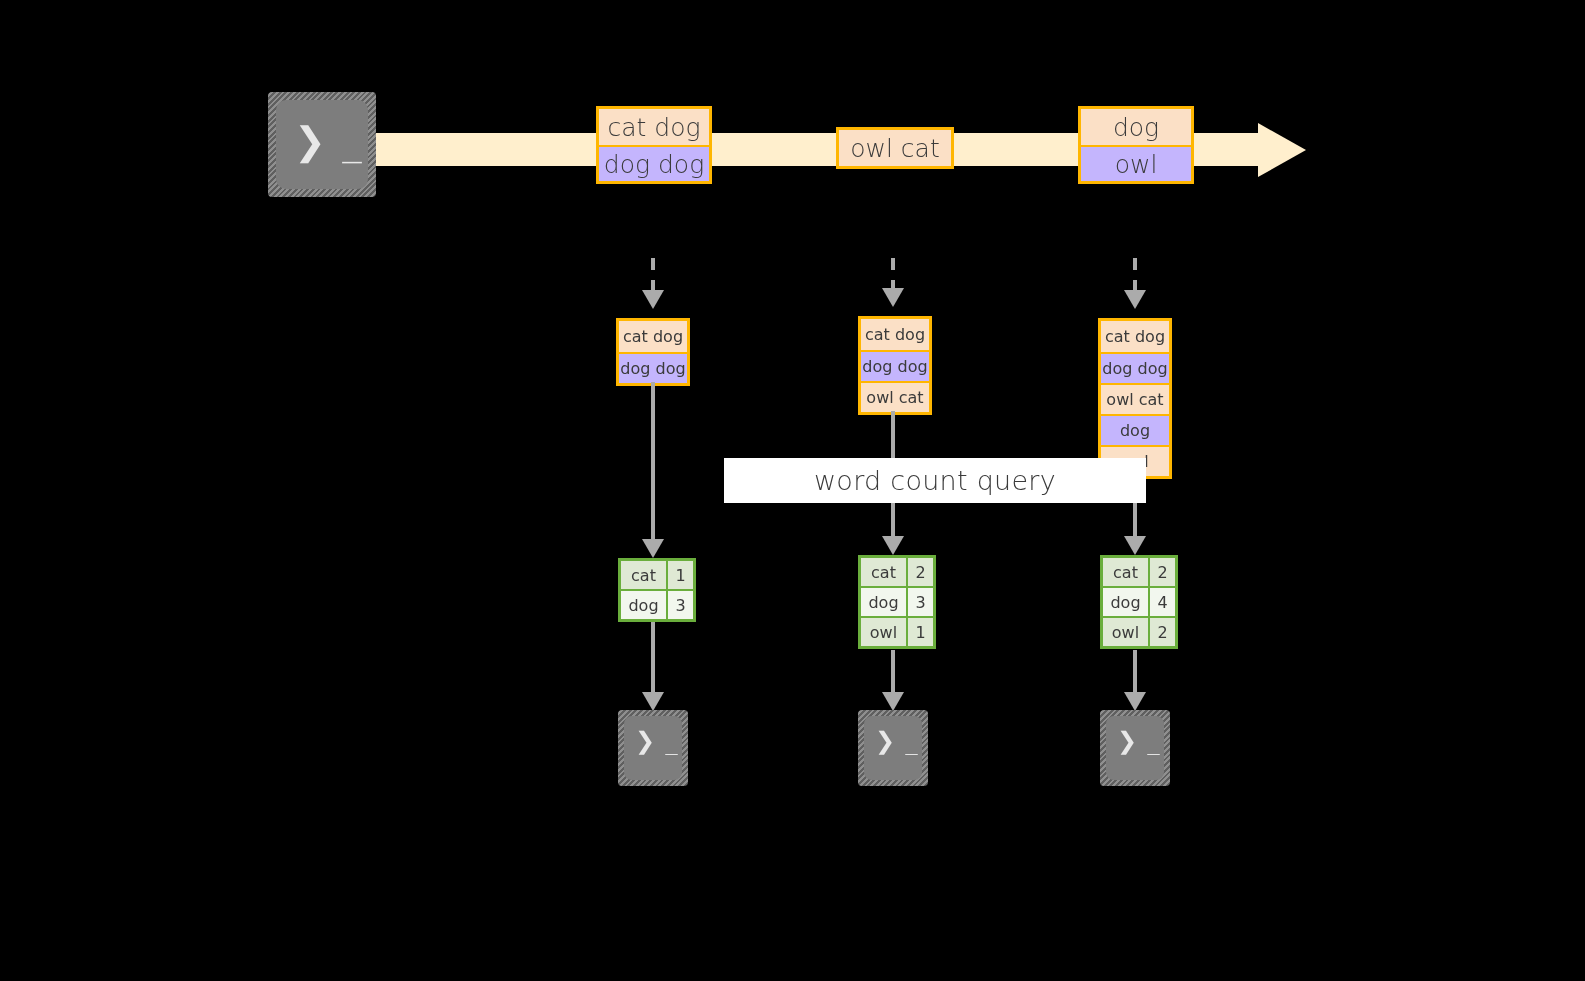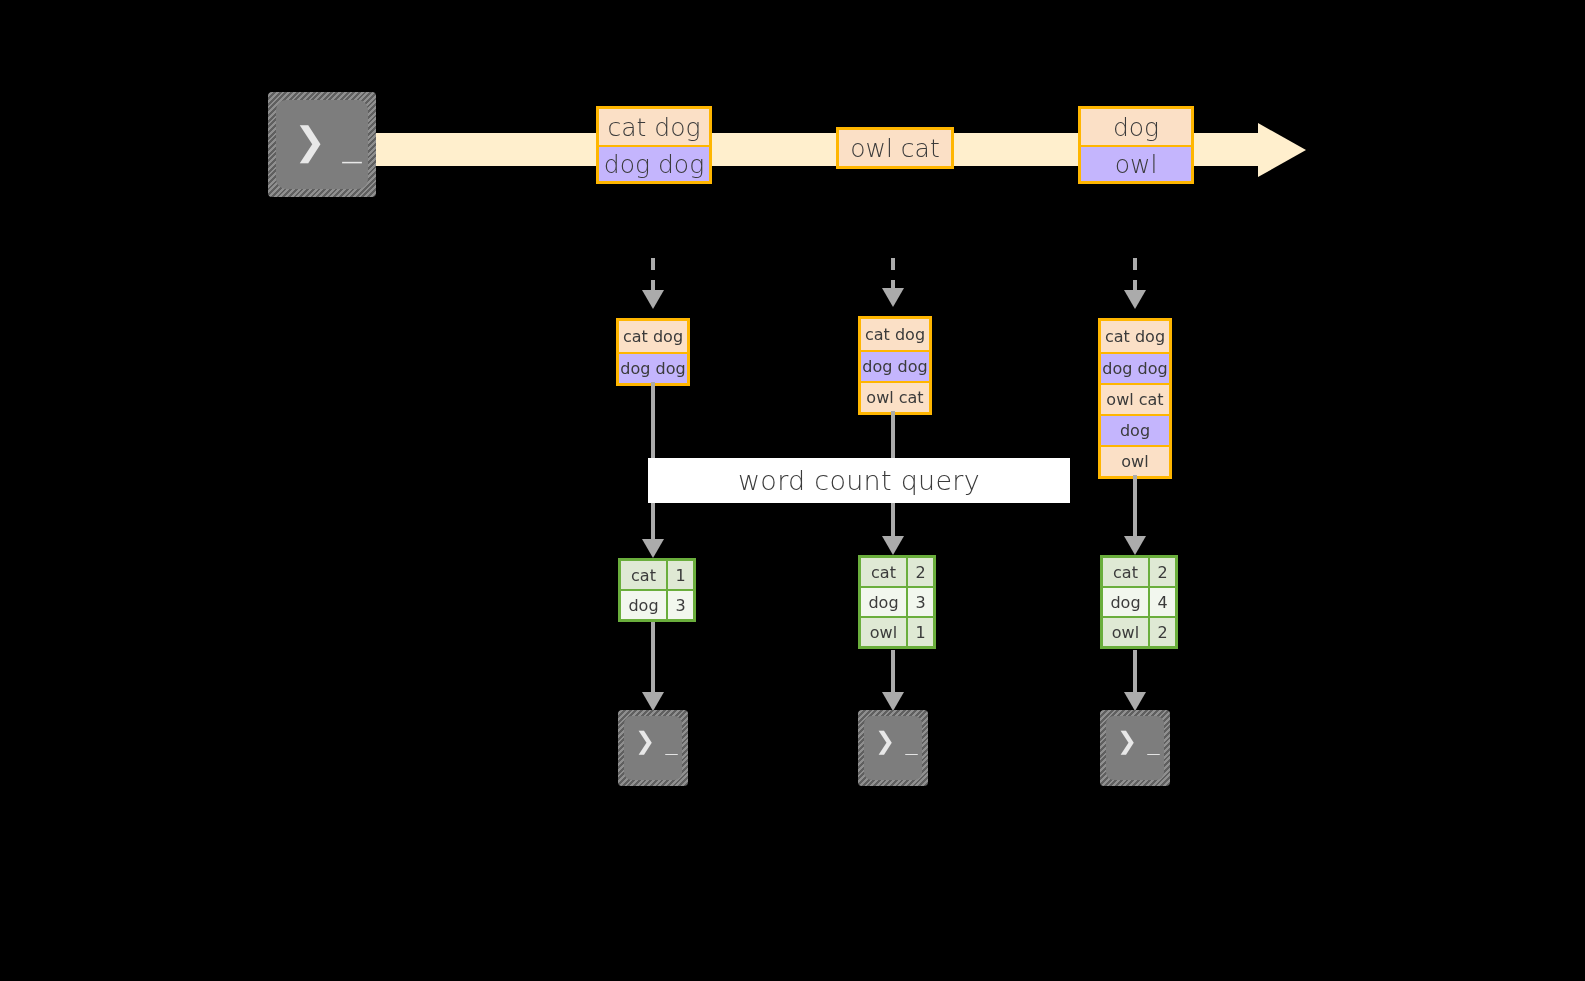--- a/index.html
+++ b/index.html
@@ -143,21 +143,21 @@
     width: 0;
     height: 0;
     border-left: 11px solid transparent;
     border-right: 11px solid transparent;
     border-top: 19px solid #ABABAB;
   }
 
   
   #query-label {
     position: absolute;
-    left: 648px;
+    left: 724px;
     top: 458px;
     width: 422px;
     height: 45px;
     background: #FFFFFF;
     display: flex;
     align-items: center;
     justify-content: center;
     color: #3b3b3b;
     font-size: 27px;
     font-weight: 300;

